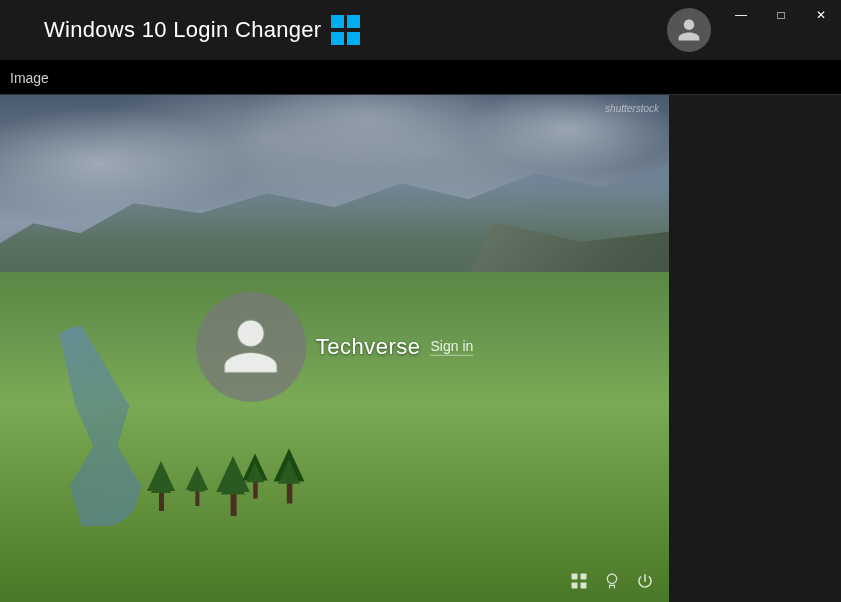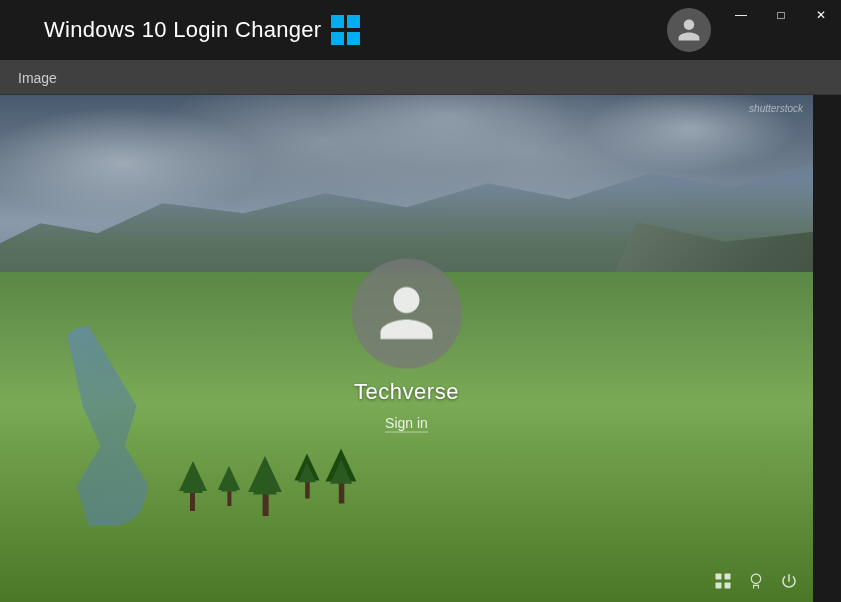--- a/index.html
+++ b/index.html
@@ -88,46 +88,46 @@
       cursor: pointer;
     }
 
     .user-avatar-btn svg {
       width: 26px;
       height: 26px;
       fill: #ccc;
     }
 
     .menu-bar {
-      background: #404040;
+      background: #000000;
       height: 35px;
       display: flex;
       align-items: flex-end;
-      padding: 0 14px;
+      padding: 0 6px;
       gap: 24px;
       border-bottom: 1px solid #333;
     }
 
     .menu-item {
       color: #cccccc;
       font-size: 14px;
       padding: 6px 4px;
       cursor: pointer;
       border-bottom: 2px solid transparent;
       text-decoration: none;
     }
 
     .menu-item.active {
       color: #ffffff;
       border-bottom: 2px solid #0078d7;
     }
 
     .preview-container {
       position: relative;
-      width: 813px;
+      width: 669px;
       height: 507px;
       overflow: hidden;
     }
 
     
     .landscape-bg {
       position: absolute;
       top: 0; left: 0;
       width: 100%; height: 100%;
       background:
@@ -282,21 +282,21 @@
       font-style: italic;
     }
 
     
     .login-overlay {
       position: absolute;
       top: 50%;
       left: 50%;
       transform: translate(-50%, -52%);
       display: flex;
-      flex-direction: column;
+      flex-direction: row;
       align-items: center;
       gap: 10px;
     }
 
     .avatar-circle {
       width: 110px;
       height: 110px;
       border-radius: 50%;
       background: rgba(120,120,120,0.75);
       display: flex;

